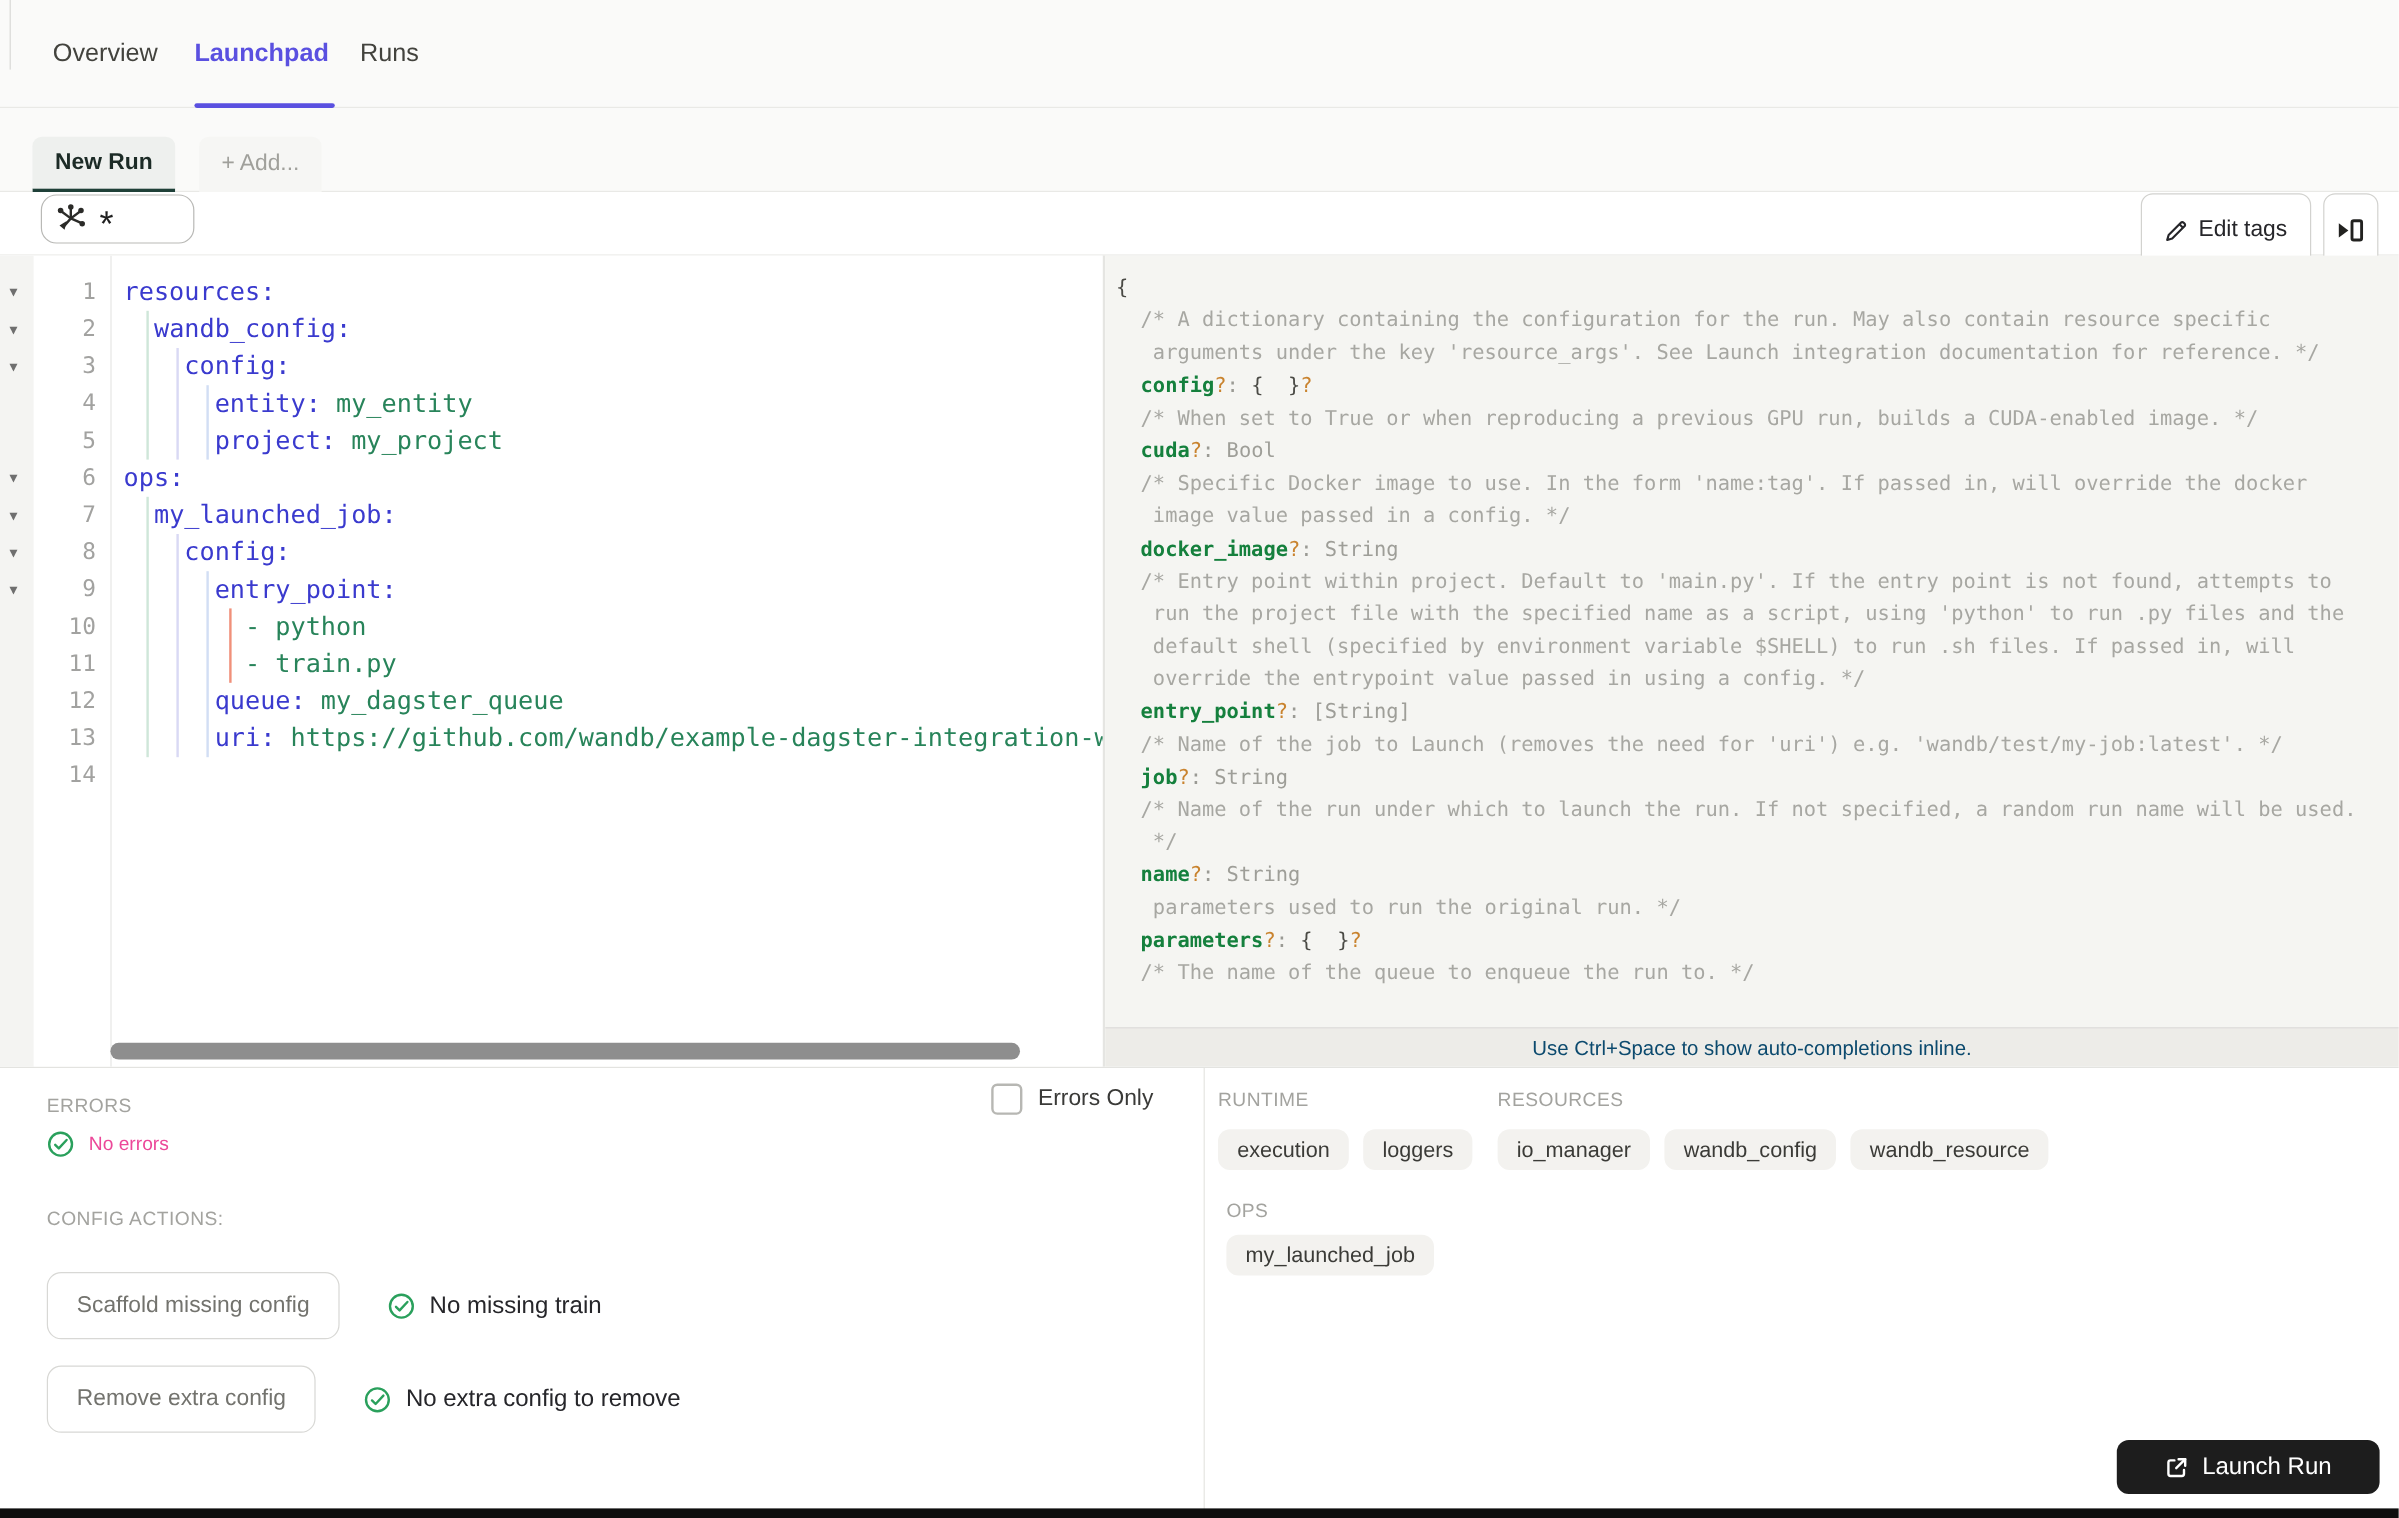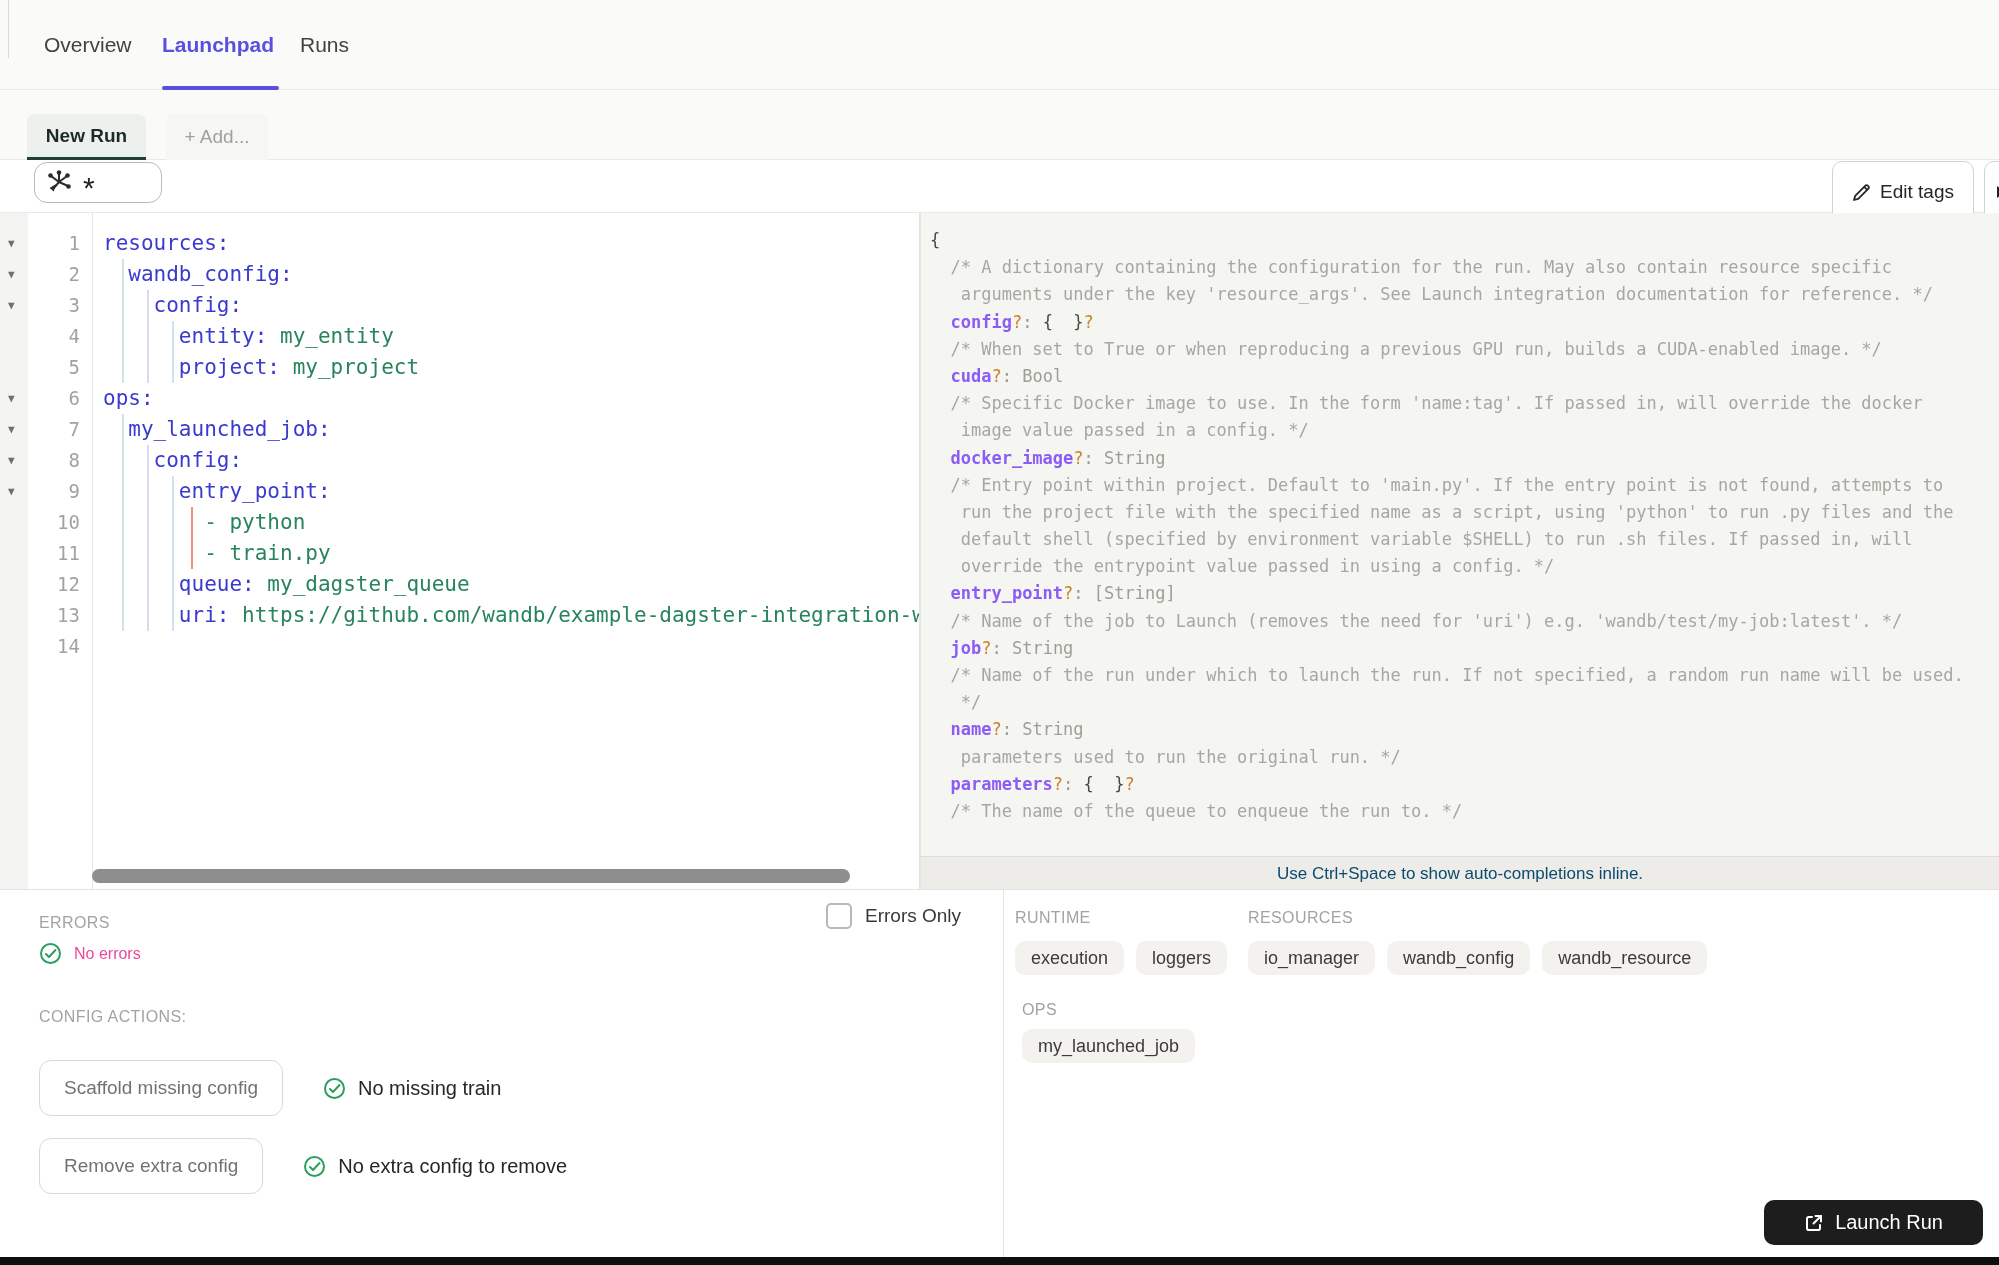--- a/index.html
+++ b/index.html
@@ -17,21 +17,21 @@
   
   .subtabrow { left:0; top:90px; width:1999px; height:70px; background:#fafaf9; border-bottom:1px solid #e9e9e6; }
   .runtab { position:absolute; top:24px; height:46px; display:flex; align-items:center; justify-content:center; border-radius:8px 8px 0 0; font-size:19px; }
   .runtab.active { left:27px; width:119px; background:#eef0ee; color:#1c2b26; font-weight:600; border-bottom:3px solid #1f4038; }
   .runtab.add { left:166px; width:102px; background:#f6f6f4; color:#a0a09b; font-weight:400; }
 
   
   .tagrow { left:0; top:160px; width:1999px; height:53px; background:#ffffff; border-bottom:1px solid #e9e9e6; }
   .opsel { position:absolute; left:34px; top:2px; width:128px; height:41px; background:#fff; border:1.5px solid #b9b9b6; border-radius:13px; display:flex; align-items:center; padding-left:12px; gap:9px; }
   .opsel .star { font-size:30px; color:#1f1f1f; line-height:20px; margin-top:10px; font-family:"Liberation Sans", sans-serif; }
-  .btn { position:absolute; top:1px; height:62px; background:#fff; border:1px solid #d2d2cf; border-radius:10px; display:flex; align-items:center; justify-content:center; gap:9px; font-size:19px; color:#26262a; cursor:pointer;margin-left:48px; }
+  .btn { position:absolute; top:1px; height:62px; background:#fff; border:1px solid #d2d2cf; border-radius:10px; display:flex; align-items:center; justify-content:center; gap:9px; font-size:19px; color:#26262a; cursor:pointer; }
   .btn.edit-tags { left:1784px; width:142px; }
   .btn.expand { left:1936px; width:46px; }
 
   
   .editor-pane { left:0; top:213px; width:919px; height:676px; background:#fff; overflow:hidden; }
   .fold-strip { left:0; top:0; width:28px; height:676px; background:#f4f4f2; }
   .gutter-line { left:92px; top:0; width:1px; height:676px; background:#e7e7e5; }
   .lines { position:absolute; left:0; top:15px; right:0; }
   .cl { position:relative; height:31px; line-height:31px; font-family:"DejaVu Sans Mono", monospace; font-size:21px; }
   .cl .fold { position:absolute; left:8px; top:0; width:16px; font-size:11px; color:#6f6f6f; cursor:pointer; }
@@ -41,21 +41,21 @@
   .tk-v { color:#28845a; }
   .guide { position:absolute; width:2px; }
   .hscroll { left:92px; top:656px; width:758px; height:14px; background:#8e8e8e; border-radius:7px; }
   .ed-divider { left:919px; top:213px; width:2px; height:676px; background:#e5e5e2; }
 
   
   .docs-pane { left:921px; top:213px; width:1078px; height:676px; background:#f5f5f2; overflow:hidden; }
   .doc-lines { position:absolute; left:0; top:0; right:0; bottom:33px; padding:14px 0 0 9px; overflow:hidden; }
   .dl { height:27.2px; line-height:27.2px; font-family:"DejaVu Sans Mono", monospace; font-size:17px; white-space:pre; }
   .d-c { color:#a7a7a2; }
-  .d-k { color:#8b5cf6; font-weight:700; }
+  .d-k { color:#15803d; font-weight:700; }
   .d-q { color:#c9832e; }
   .d-p { color:#9a9a94; }
   .d-b { color:#4a4a45; }
   .d-t { color:#9e9e98; }
   .hint-bar { position:absolute; left:0; bottom:0; width:100%; height:33px; background:#edece8; border-top:1px solid #dedddb; text-align:center; line-height:33px; font-size:17px; color:#0c4a6e; }
 
   
   .bottom-row { left:0; top:889px; width:1999px; height:368px; background:#fff; border-top:1px solid #e3e3e0; }
   .v-div { position:absolute; left:1003px; top:0; width:1px; height:368px; background:#e5e5e2; }
   .sec-label { position:absolute; font-size:16px; color:#a3a39f; letter-spacing:0.4px; }

